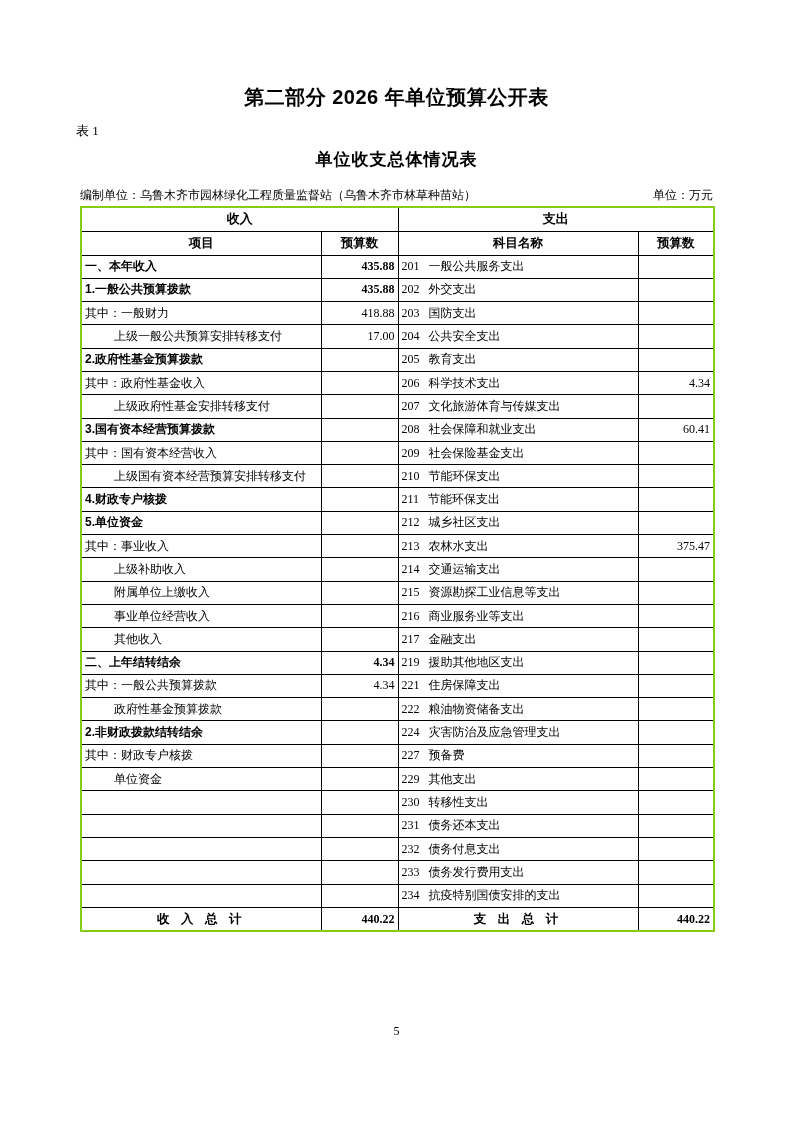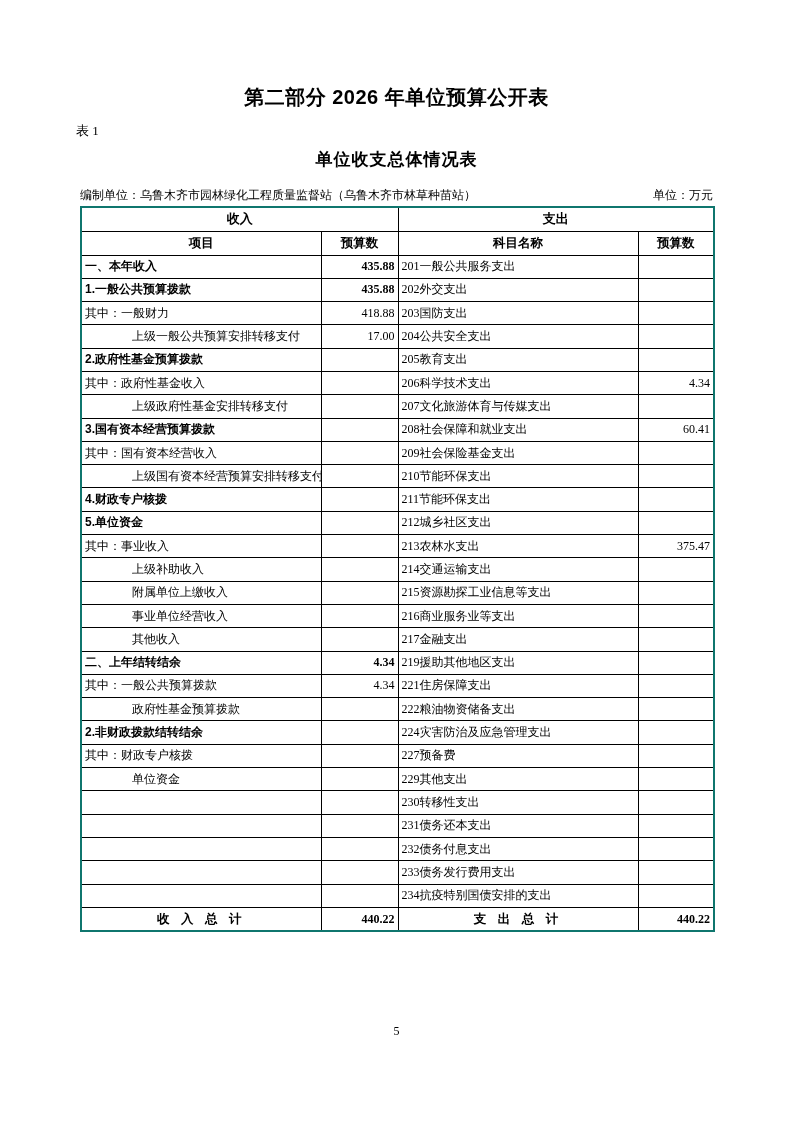--- a/index.html
+++ b/index.html
@@ -29,21 +29,21 @@
   }
   .info-line {
     position: absolute; top: 187px; left: 80px; width: 633px;
     display: flex; justify-content: space-between;
     font-size: 12px;
   }
 
   table.budget {
     position: absolute; top: 206px; left: 80px; width: 633px;
     border-collapse: collapse; table-layout: fixed;
-    border: 2px solid #0f766e;
+    border: 2px solid #84cc16;
   }
   table.budget th, table.budget td {
     border: 1px solid #000;
     padding: 0 3px;
     font-size: 12px;
     overflow: hidden; white-space: nowrap;
     font-weight: normal;
     vertical-align: middle;
   }
   tr.group-header th {
@@ -56,24 +56,24 @@
     font-family: "Liberation Sans", "DejaVu Sans", sans-serif;
     font-weight: bold; font-size: 12.5px;
   }
   tr.data-row { height: 23.3px; }
   td.item { text-align: left; }
   td.item.bold {
     font-family: "Liberation Sans", "DejaVu Sans", sans-serif;
     font-weight: bold;
     margin-top: 12px;
   }
-  td.item.ind { padding-left: 50px; margin-top: 36px; }
+  td.item.ind { padding-left: 32px; margin-top: 36px; }
   td.num { text-align: right; padding-right: 4px; }
   td.num.boldnum { font-weight: bold; padding-left: 24px; }
-  td .exp-code { display: inline-block; }
+  td .exp-code { display: inline-block; margin-right: 9px; }
   tr.total-row { height: 24px; }
   tr.total-row td.label {
     text-align: center;
     font-family: "Liberation Sans", "DejaVu Sans", sans-serif;
     font-weight: bold; font-size: 12.5px; letter-spacing: 4px;
   }
   tr.total-row td.num { font-weight: bold; }
 
   .page-num {
     position: absolute; top: 1024px; left: 0; width: 100%;

